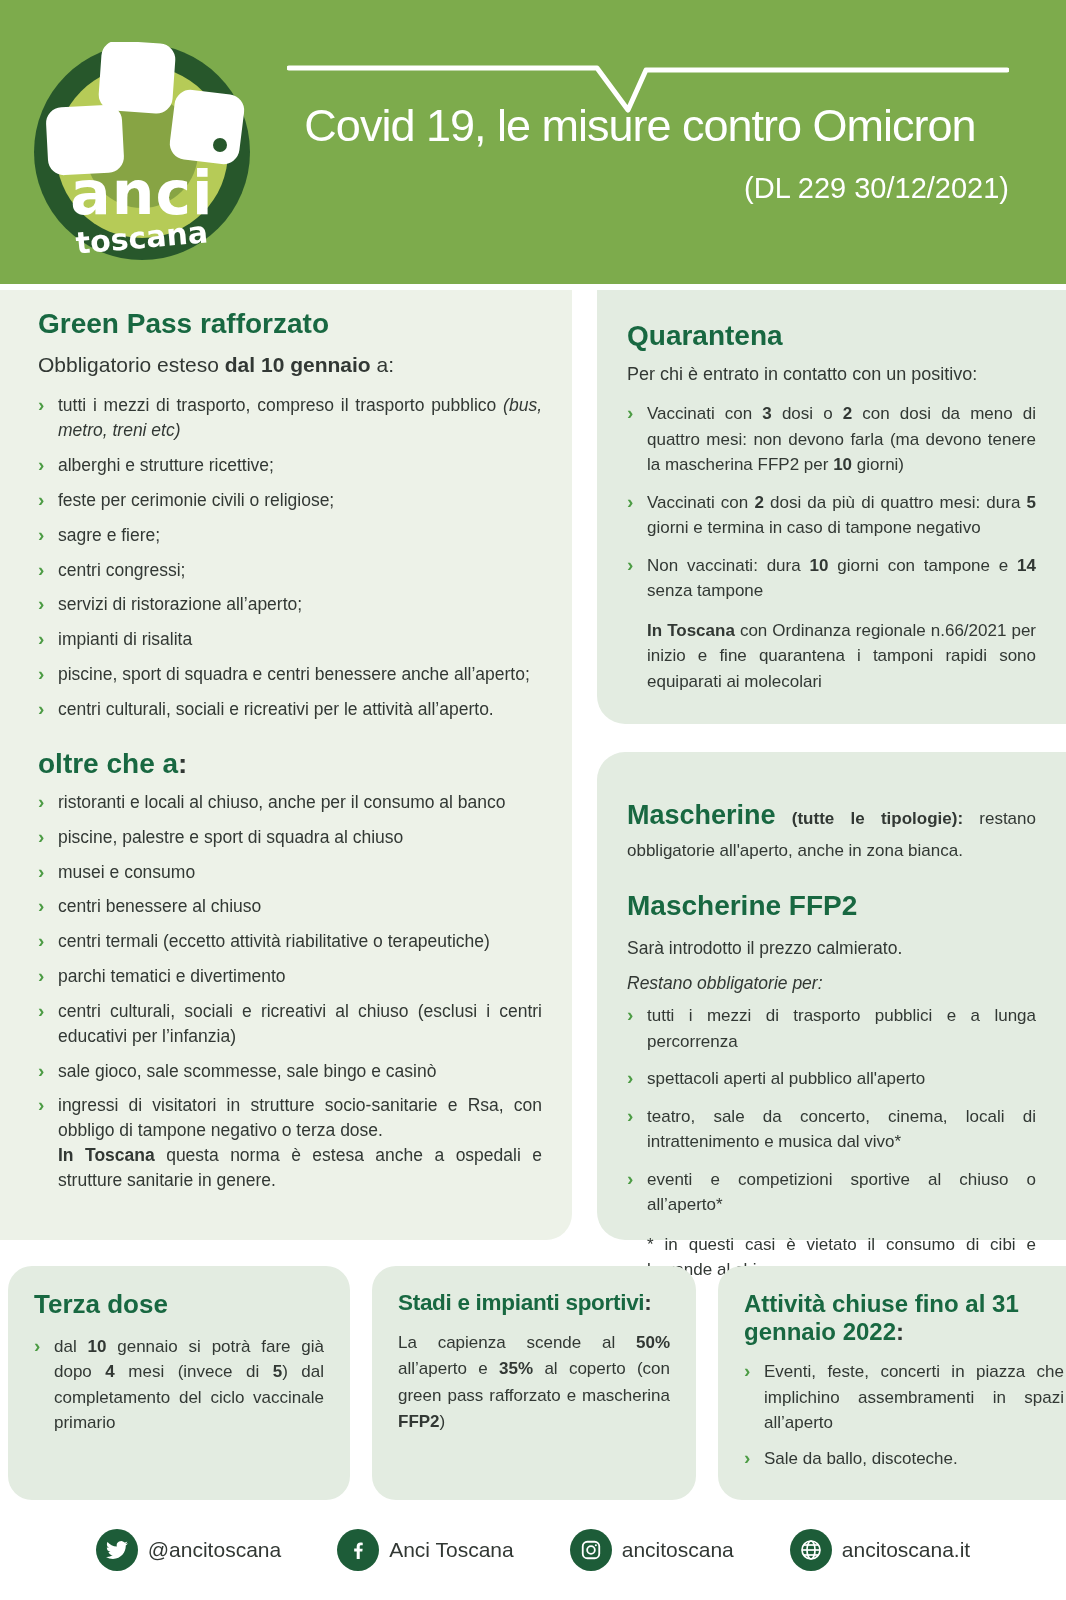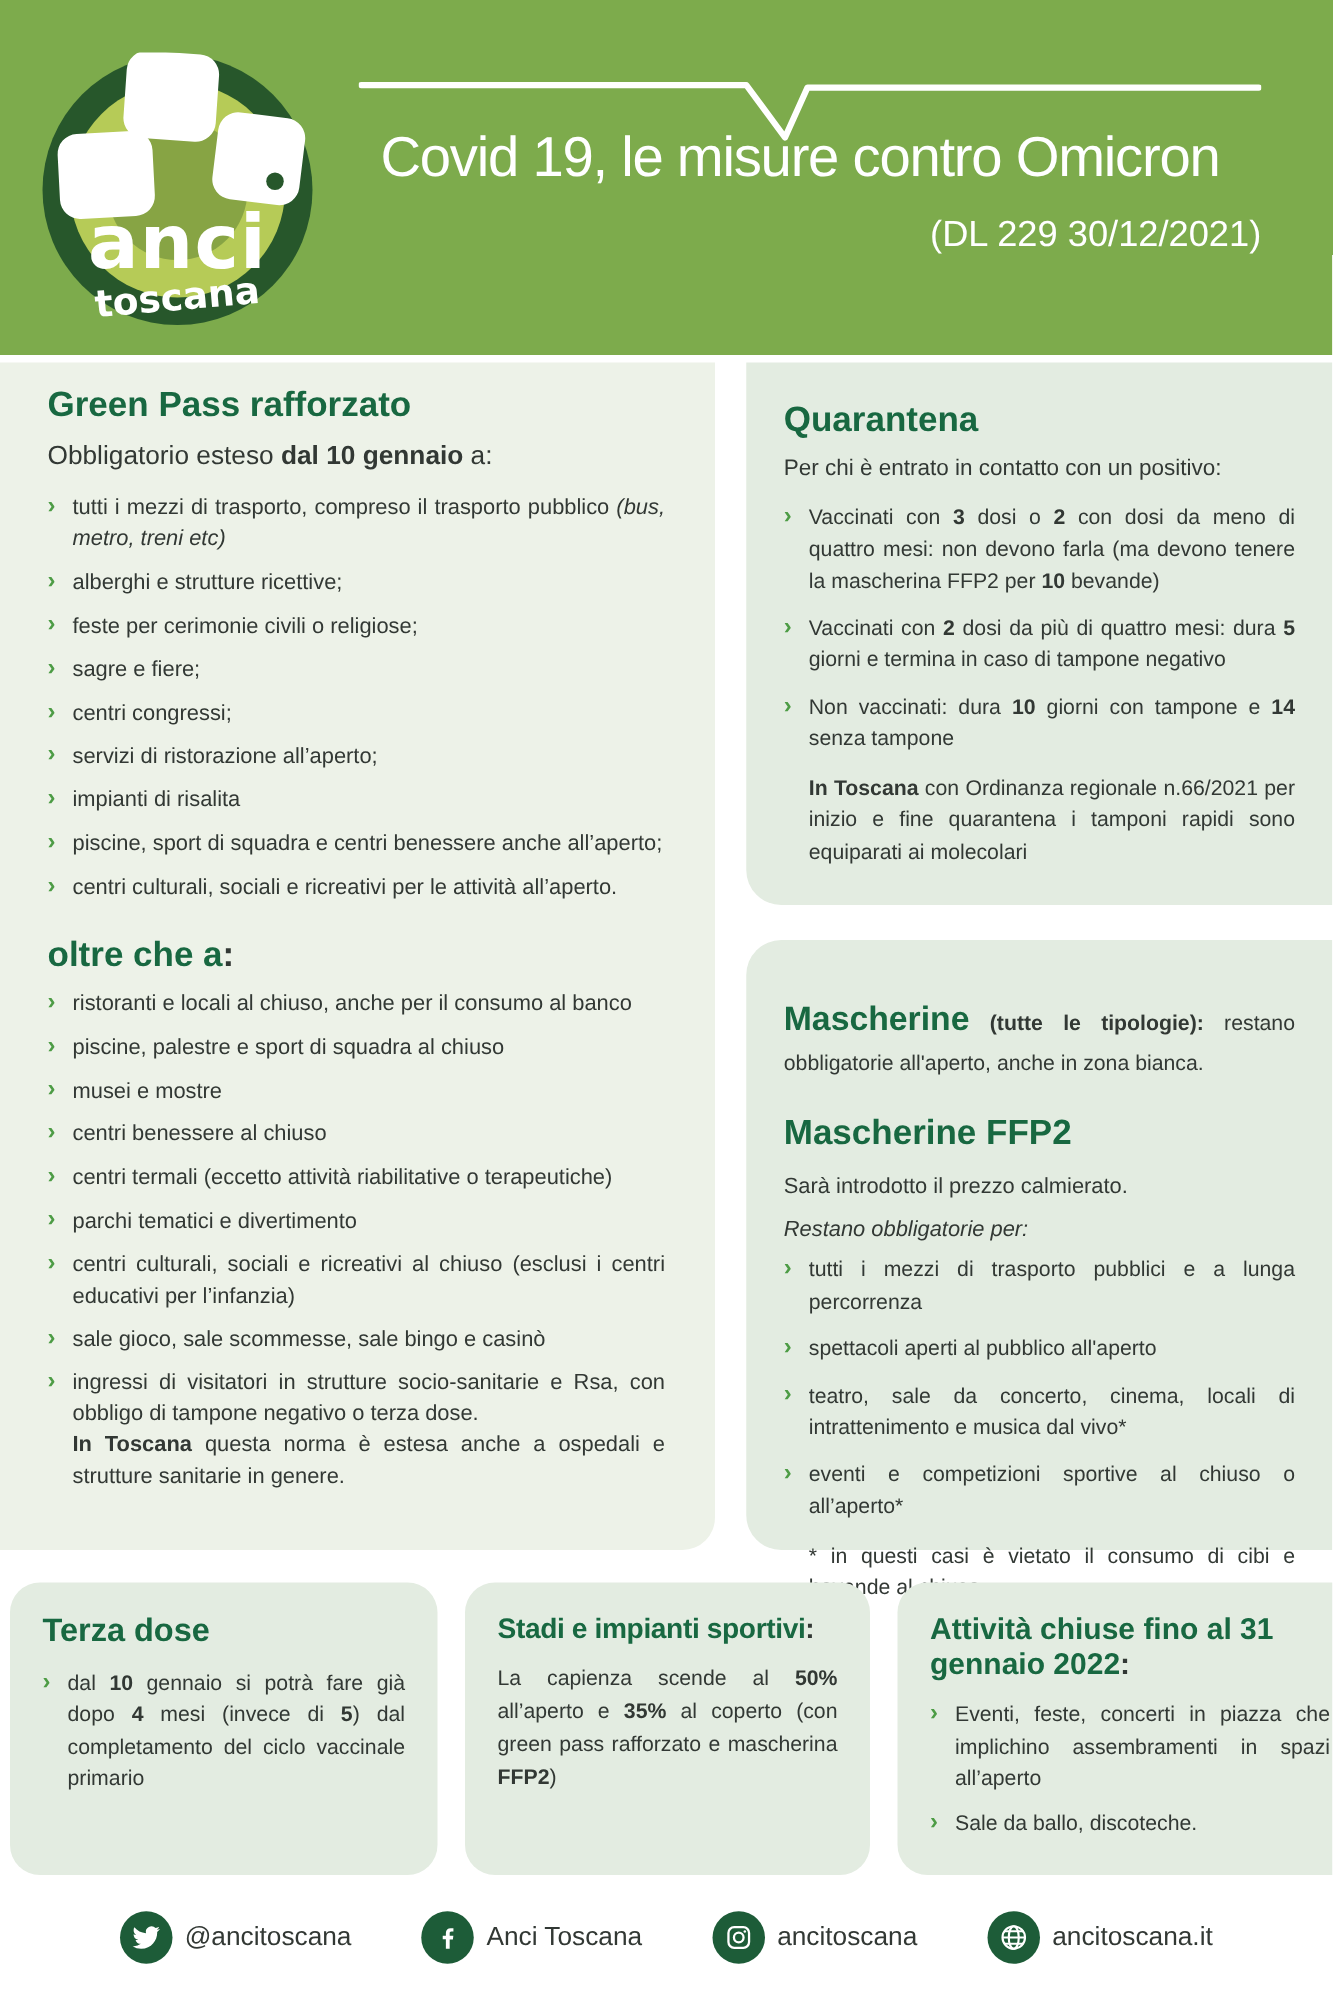--- a/index.html
+++ b/index.html
@@ -11,21 +11,21 @@
   .logo{position:absolute;left:32px;top:42px;width:220px;height:220px;}
   .logo text{font-family:"DejaVu Sans",sans-serif;font-weight:bold;fill:#fff;}
   .bubble-line{position:absolute;left:287px;top:56px;width:722px;height:62px;}
   .title{position:absolute;left:270px;top:100px;width:740px;margin:0;text-align:center;
          font-size:45px;font-weight:500;color:#fff;letter-spacing:-1px;white-space:nowrap;}
   .subtitle{position:absolute;left:287px;top:172px;width:722px;text-align:right;
             font-size:29px;font-weight:500;color:#fff;}
 
   
   .panel-left{position:absolute;left:0;top:290px;width:572px;height:950px;background:var(--panel_bg);
-              border-radius:0 0 26px 0;box-sizing:border-box;padding:12px 40px 0 38px;overflow:hidden;}
+              border-radius:0 0 26px 0;box-sizing:border-box;padding:12px 30px 0 38px;overflow:hidden;}
   .card{position:absolute;left:597px;width:469px;background:var(--card_bg);box-sizing:border-box;}
   .card-quarantena{top:290px;height:434px;border-radius:0 0 0 28px;padding:24px 30px;}
   .card-mascherine{top:752px;height:488px;border-radius:28px 0 0 28px;padding:42px 30px 24px 30px;}
   .card-b{position:absolute;top:1266px;height:234px;background:var(--card_bg);
           border-radius:24px;box-sizing:border-box;padding:24px 26px;}
   .card-terza{left:8px;width:342px;}
   .card-stadi{left:372px;width:324px;}
   .card-attivita{left:718px;width:372px;}
 
   
@@ -137,21 +137,21 @@
       <li>
           <span class="chev">›</span>
           <span class="li-text"><span>ristoranti e locali al chiuso, anche per il consumo al banco</span></span>
         </li>
       <li>
           <span class="chev">›</span>
           <span class="li-text"><span>piscine, palestre e sport di squadra al chiuso</span></span>
         </li>
       <li>
           <span class="chev">›</span>
-          <span class="li-text"><span>musei e mostre</span></span>
+          <span class="li-text"><span>musei e consumo</span></span>
         </li>
       <li>
           <span class="chev">›</span>
           <span class="li-text"><span>centri benessere al chiuso</span></span>
         </li>
       <li>
           <span class="chev">›</span>
           <span class="li-text"><span>centri termali (eccetto attività riabilitative o terapeutiche)</span></span>
         </li>
       <li>
@@ -172,21 +172,21 @@
         </li>
     </ul>
   </section>
 
   <section class="card card-quarantena">
     <h2 class="sec">Quarantena</h2>
     <p class="intro">Per chi è entrato in contatto con un positivo:</p>
     <ul class="blist">
       <li>
           <span class="chev">›</span>
-          <span class="li-text"><span>Vaccinati con </span><span class="rb">3</span><span> dosi o </span><span class="rb">2</span><span> con dosi da meno di quattro mesi: non devono farla (ma devono tenere la mascherina FFP2 per </span><span class="rb">10</span><span> bevande)</span></span>
+          <span class="li-text"><span>Vaccinati con </span><span class="rb">3</span><span> dosi o </span><span class="rb">2</span><span> con dosi da meno di quattro mesi: non devono farla (ma devono tenere la mascherina FFP2 per </span><span class="rb">10</span><span> giorni)</span></span>
         </li>
       <li>
           <span class="chev">›</span>
           <span class="li-text"><span>Vaccinati con </span><span class="rb">2</span><span> dosi da più di quattro mesi: dura </span><span class="rb">5</span><span> giorni e termina in caso di tampone negativo</span></span>
         </li>
       <li>
           <span class="chev">›</span>
           <span class="li-text"><span>Non vaccinati: dura </span><span class="rb">10</span><span> giorni con tampone e </span><span class="rb">14</span><span> senza tampone</span></span>
         </li>
     </ul>

